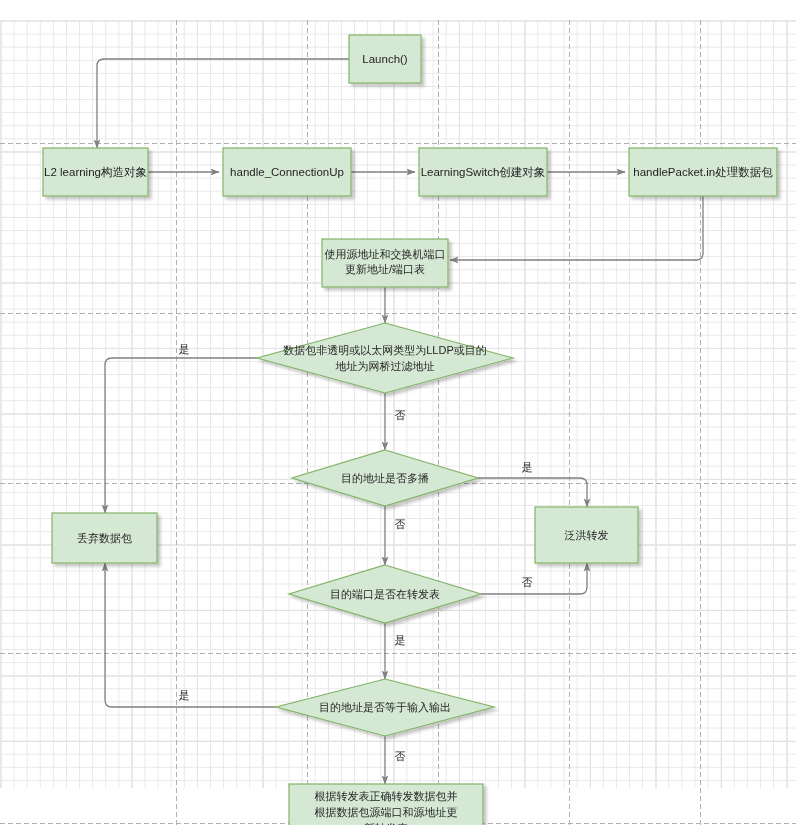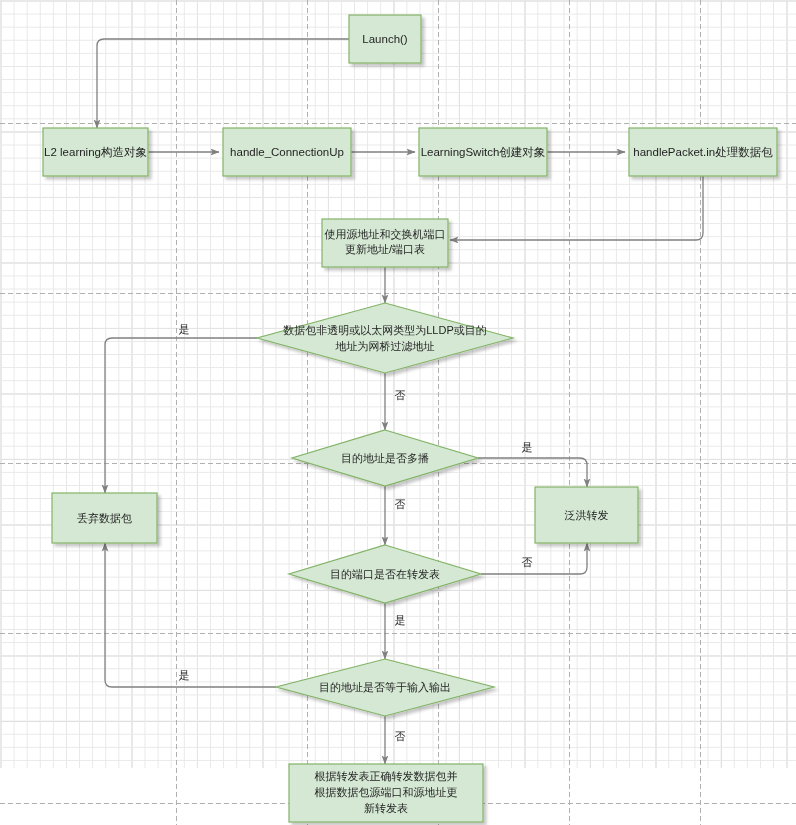--- a/index.html
+++ b/index.html
@@ -17,20 +17,21 @@
       linear-gradient(to right, #e8e8e8 1px, transparent 1px),
       linear-gradient(to bottom, #e8e8e8 1px, transparent 1px),
       linear-gradient(to right, #d2d2d2 1px, transparent 1px),
       linear-gradient(to bottom, #d2d2d2 1px, transparent 1px);
     background-size:
       13.1px 13.1px,
       13.1px 13.1px,
       65.5px 65.5px,
       65.5px 65.5px;
     background-position:0.5px 0.5px,0.5px 0.5px,0.5px 0.5px,0.5px 0.5px;
+    margin-top:20px;
   }
   svg#diagram{position:absolute;left:0;top:0;width:796px;height:825px;}
   .pagebreak{stroke:#b0b0b0;stroke-width:1;stroke-dasharray:5 3;}
   .shape-rect{fill:#d5e8d4;stroke:#82b366;stroke-width:1.2;}
   .shape-diamond{fill:#d5e8d4;stroke:#82b366;stroke-width:1.2;}
   .edge{fill:none;stroke:#808080;stroke-width:1.3;}
   .nodetext{
     font-family:"Liberation Sans","DejaVu Sans",sans-serif;
     font-size:11px;fill:#1f1f1f;text-anchor:middle;
     dominant-baseline:middle;

